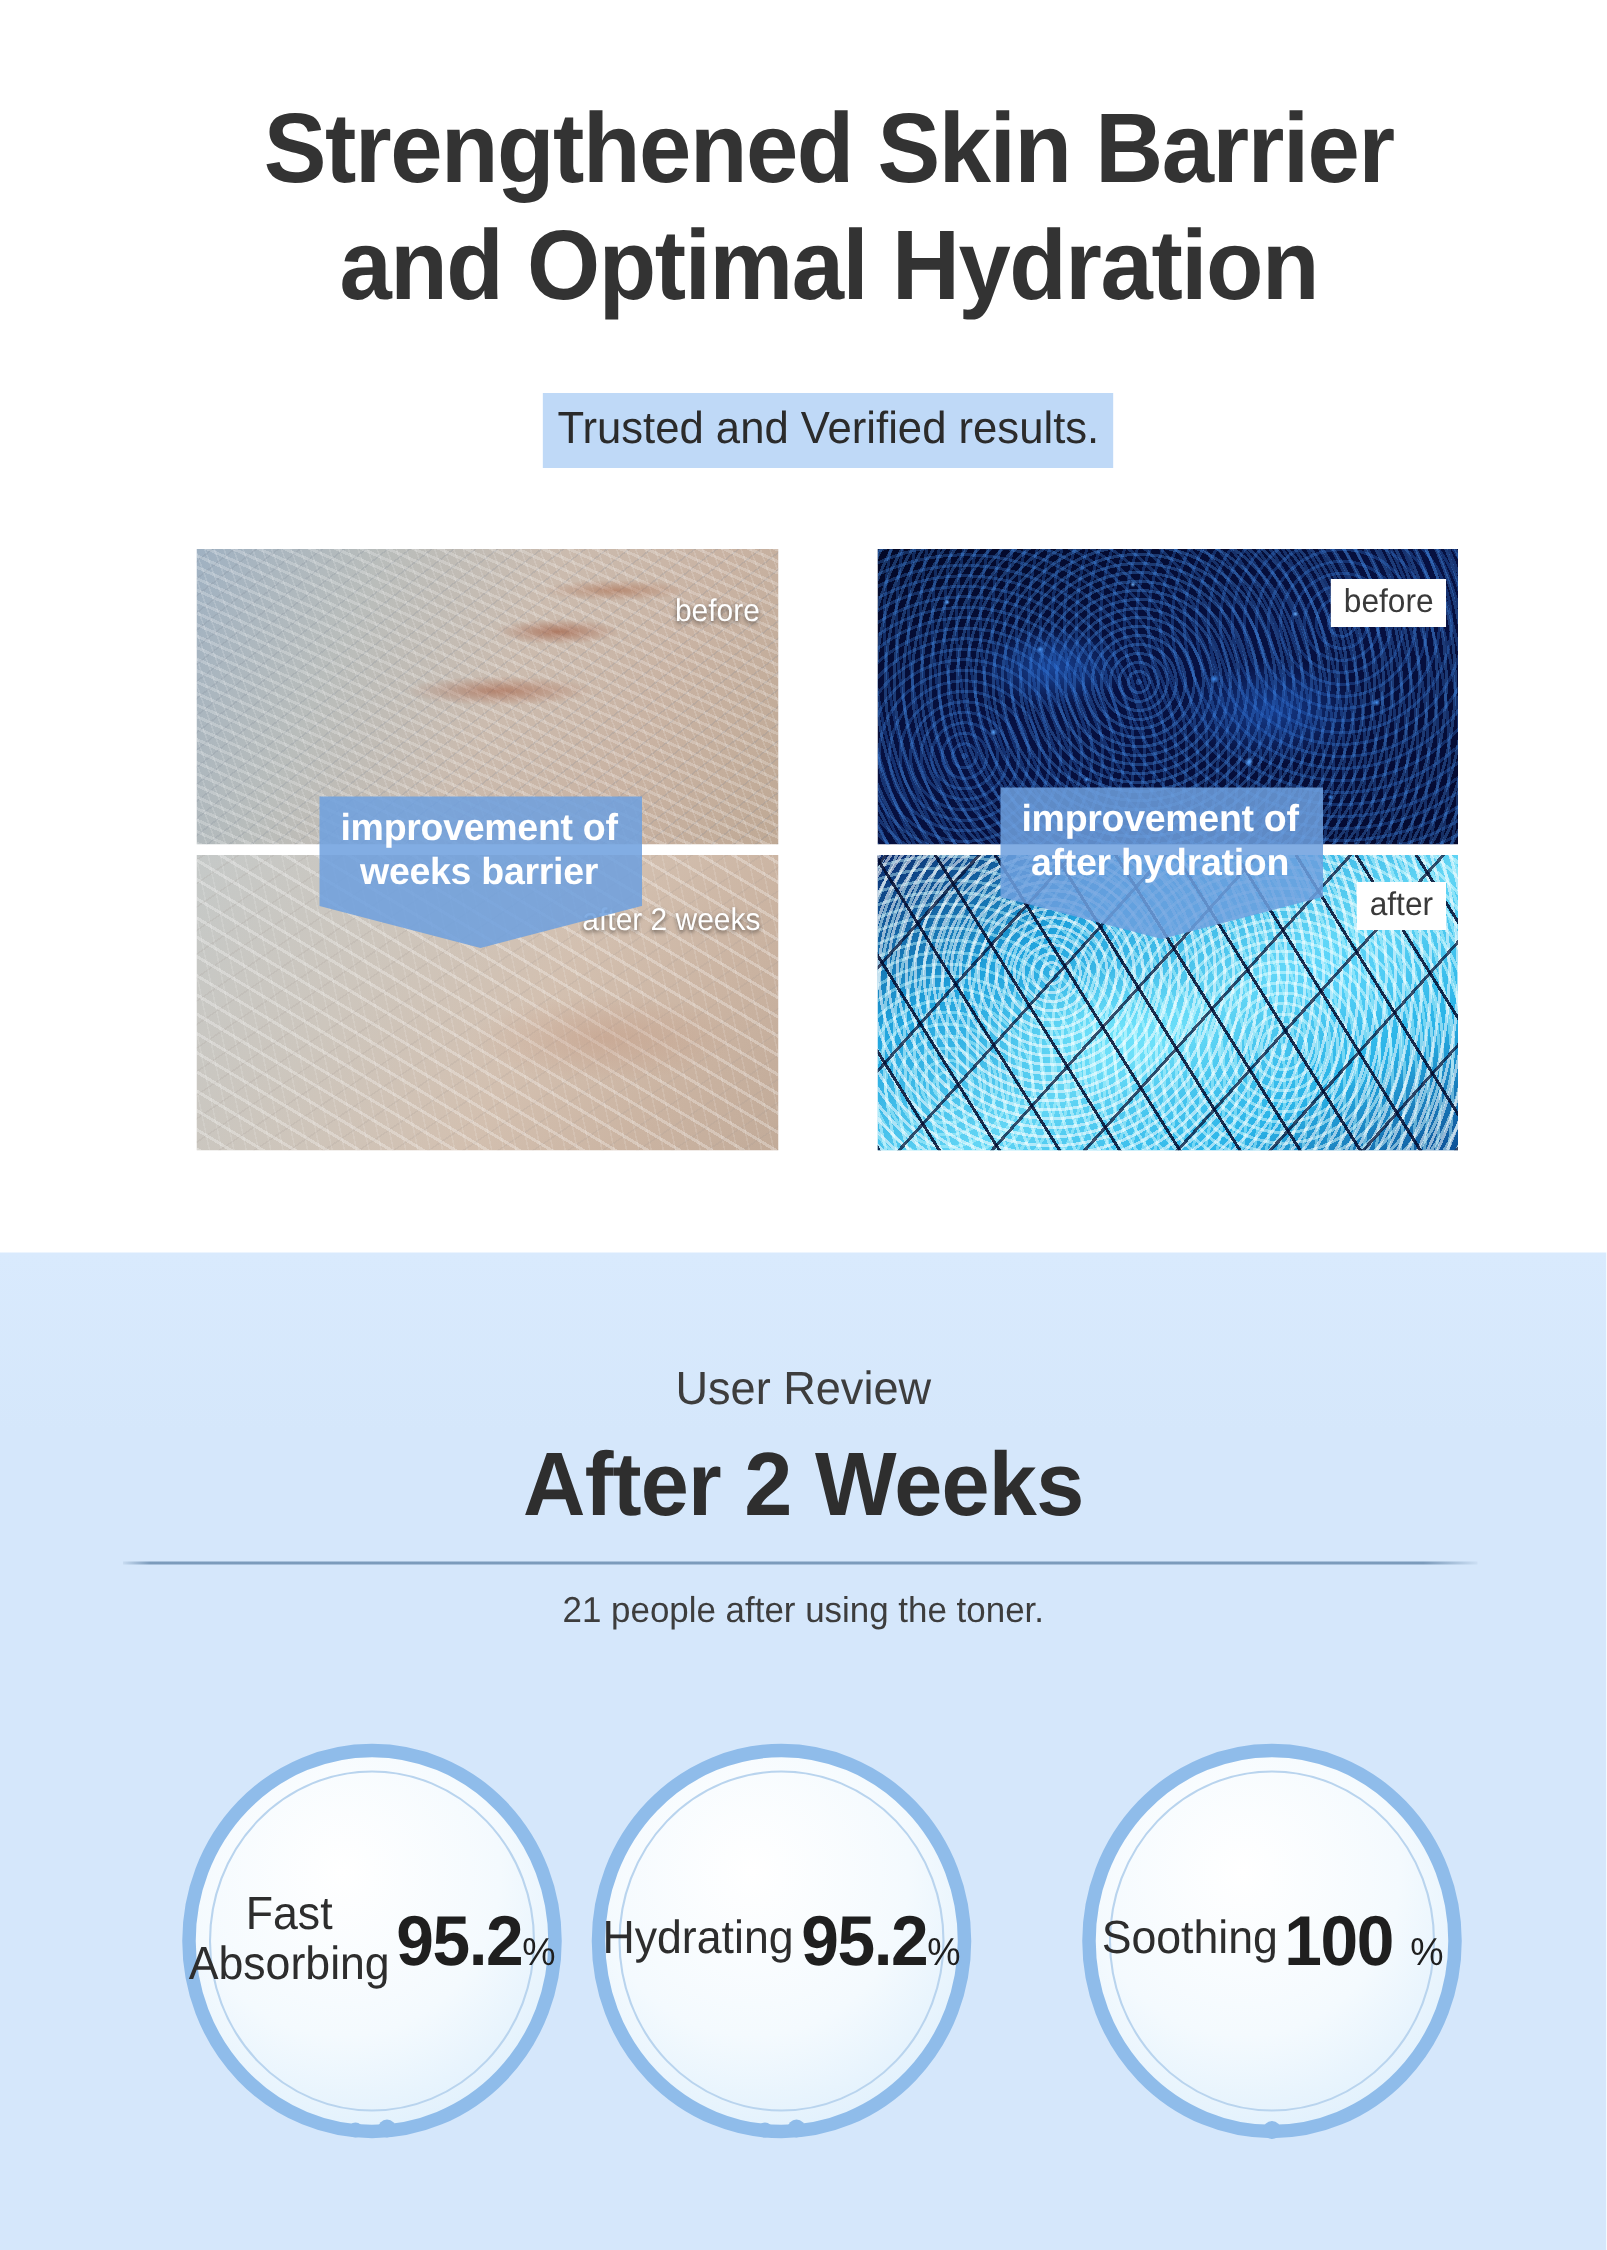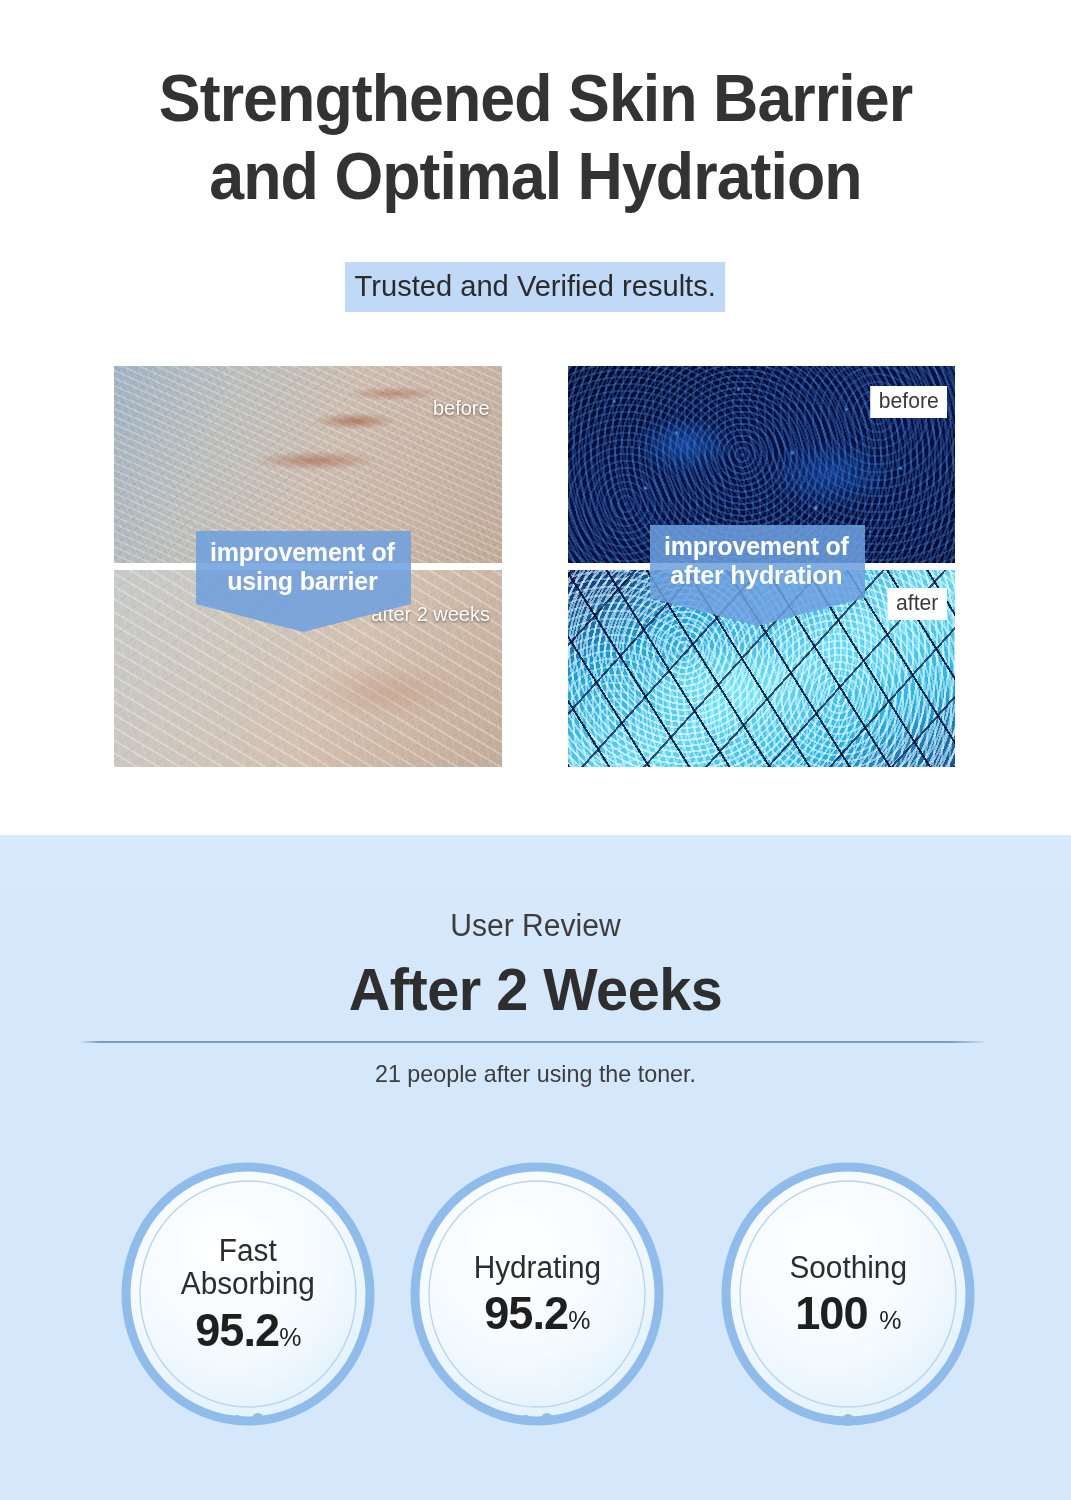--- a/index.html
+++ b/index.html
@@ -11,21 +11,21 @@
     height: 1500px;
     background: #ffffff;
     font-family: "Liberation Sans", sans-serif;
     overflow: hidden;
     position: relative;
   }
 
   
   .top-section {
     position: absolute;
-    left: 0; top: 0;
+    left: 17px; top: 0;
     width: 884px;
     height: 835px;
     background: #ffffff;
   }
 
   .headline {
     position: absolute;
     left: 0; top: 60px;
     width: 1071px;
     text-align: center;
@@ -230,36 +230,35 @@
     width: 1071px;
     height: 280px;
   }
   .stat {
     position: absolute;
     top: 0;
     width: 258px;
     height: 268px;
   }
   .stat-1 { left: 119px; }
-  .stat-2 { left: 408px; }
+  .stat-2 { left: 392px; }
   .stat-3 { left: 719px; }
 
   .ring-svg {
     position: absolute;
     left: 0; top: 0;
     width: 258px;
     height: 268px;
   }
   .stat-text {
     position: absolute;
     left: 0; top: 0;
     width: 258px;
     height: 268px;
     display: flex;
-    flex-direction: column;
     align-items: center;
     justify-content: center;
     text-align: center;
   }
   .stat-label {
     font-size: 31px;
     color: #2d2d2d;
     line-height: 1.08;
     transform: scaleX(0.96);
     margin-bottom: 4px;
@@ -300,21 +299,21 @@
     <div class="half half-bottom">
       <div class="skin-after"></div>
     </div>
     <span class="lbl-white-text" style="right:12px; top:30px;">before</span>
     <span class="lbl-white-text" style="right:12px; top:236px;">after 2 weeks</span>
   </div>
 
   <div class="banner banner-left">
     <div class="banner-body">
       <span>improvement of</span><br>
-      <span>using barrier</span>
+      <span>weeks barrier</span>
     </div>
     <div class="banner-tail"></div>
   </div>
 
   <div class="panel panel-right">
     <div class="half half-top">
       <div class="hydr-before"></div>
     </div>
     <div class="half half-bottom">
       <div class="hydr-after"></div>

